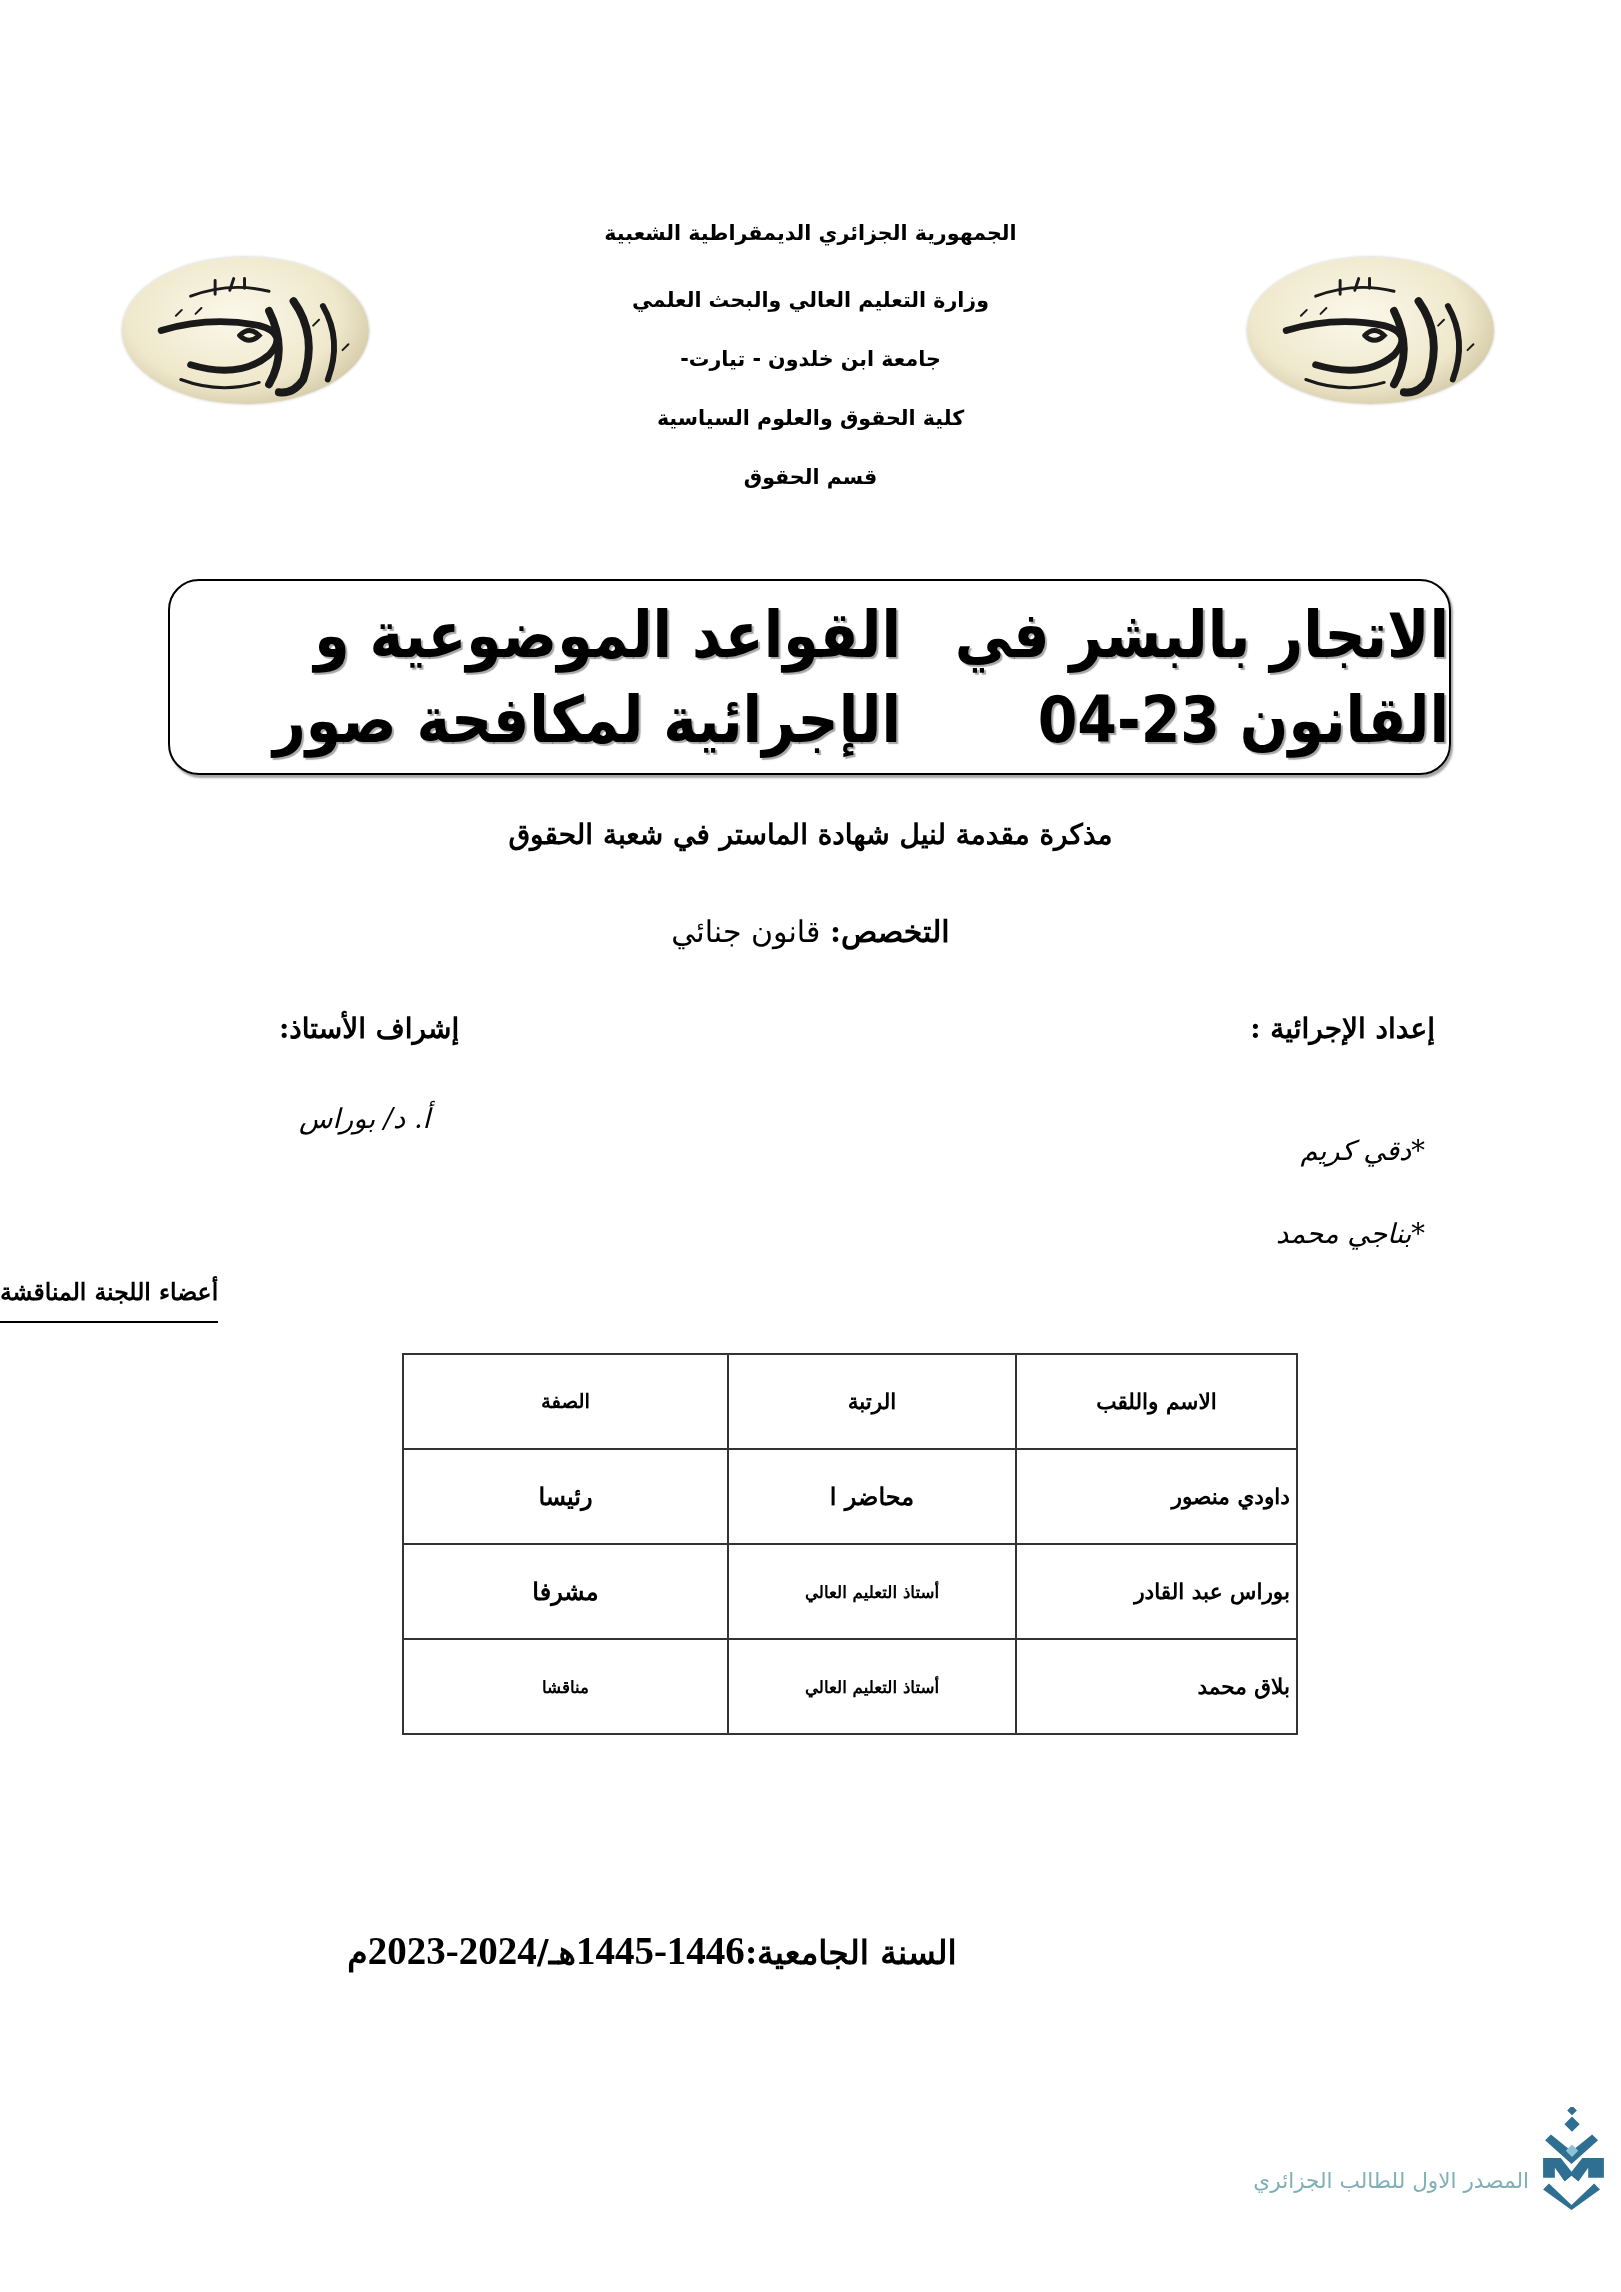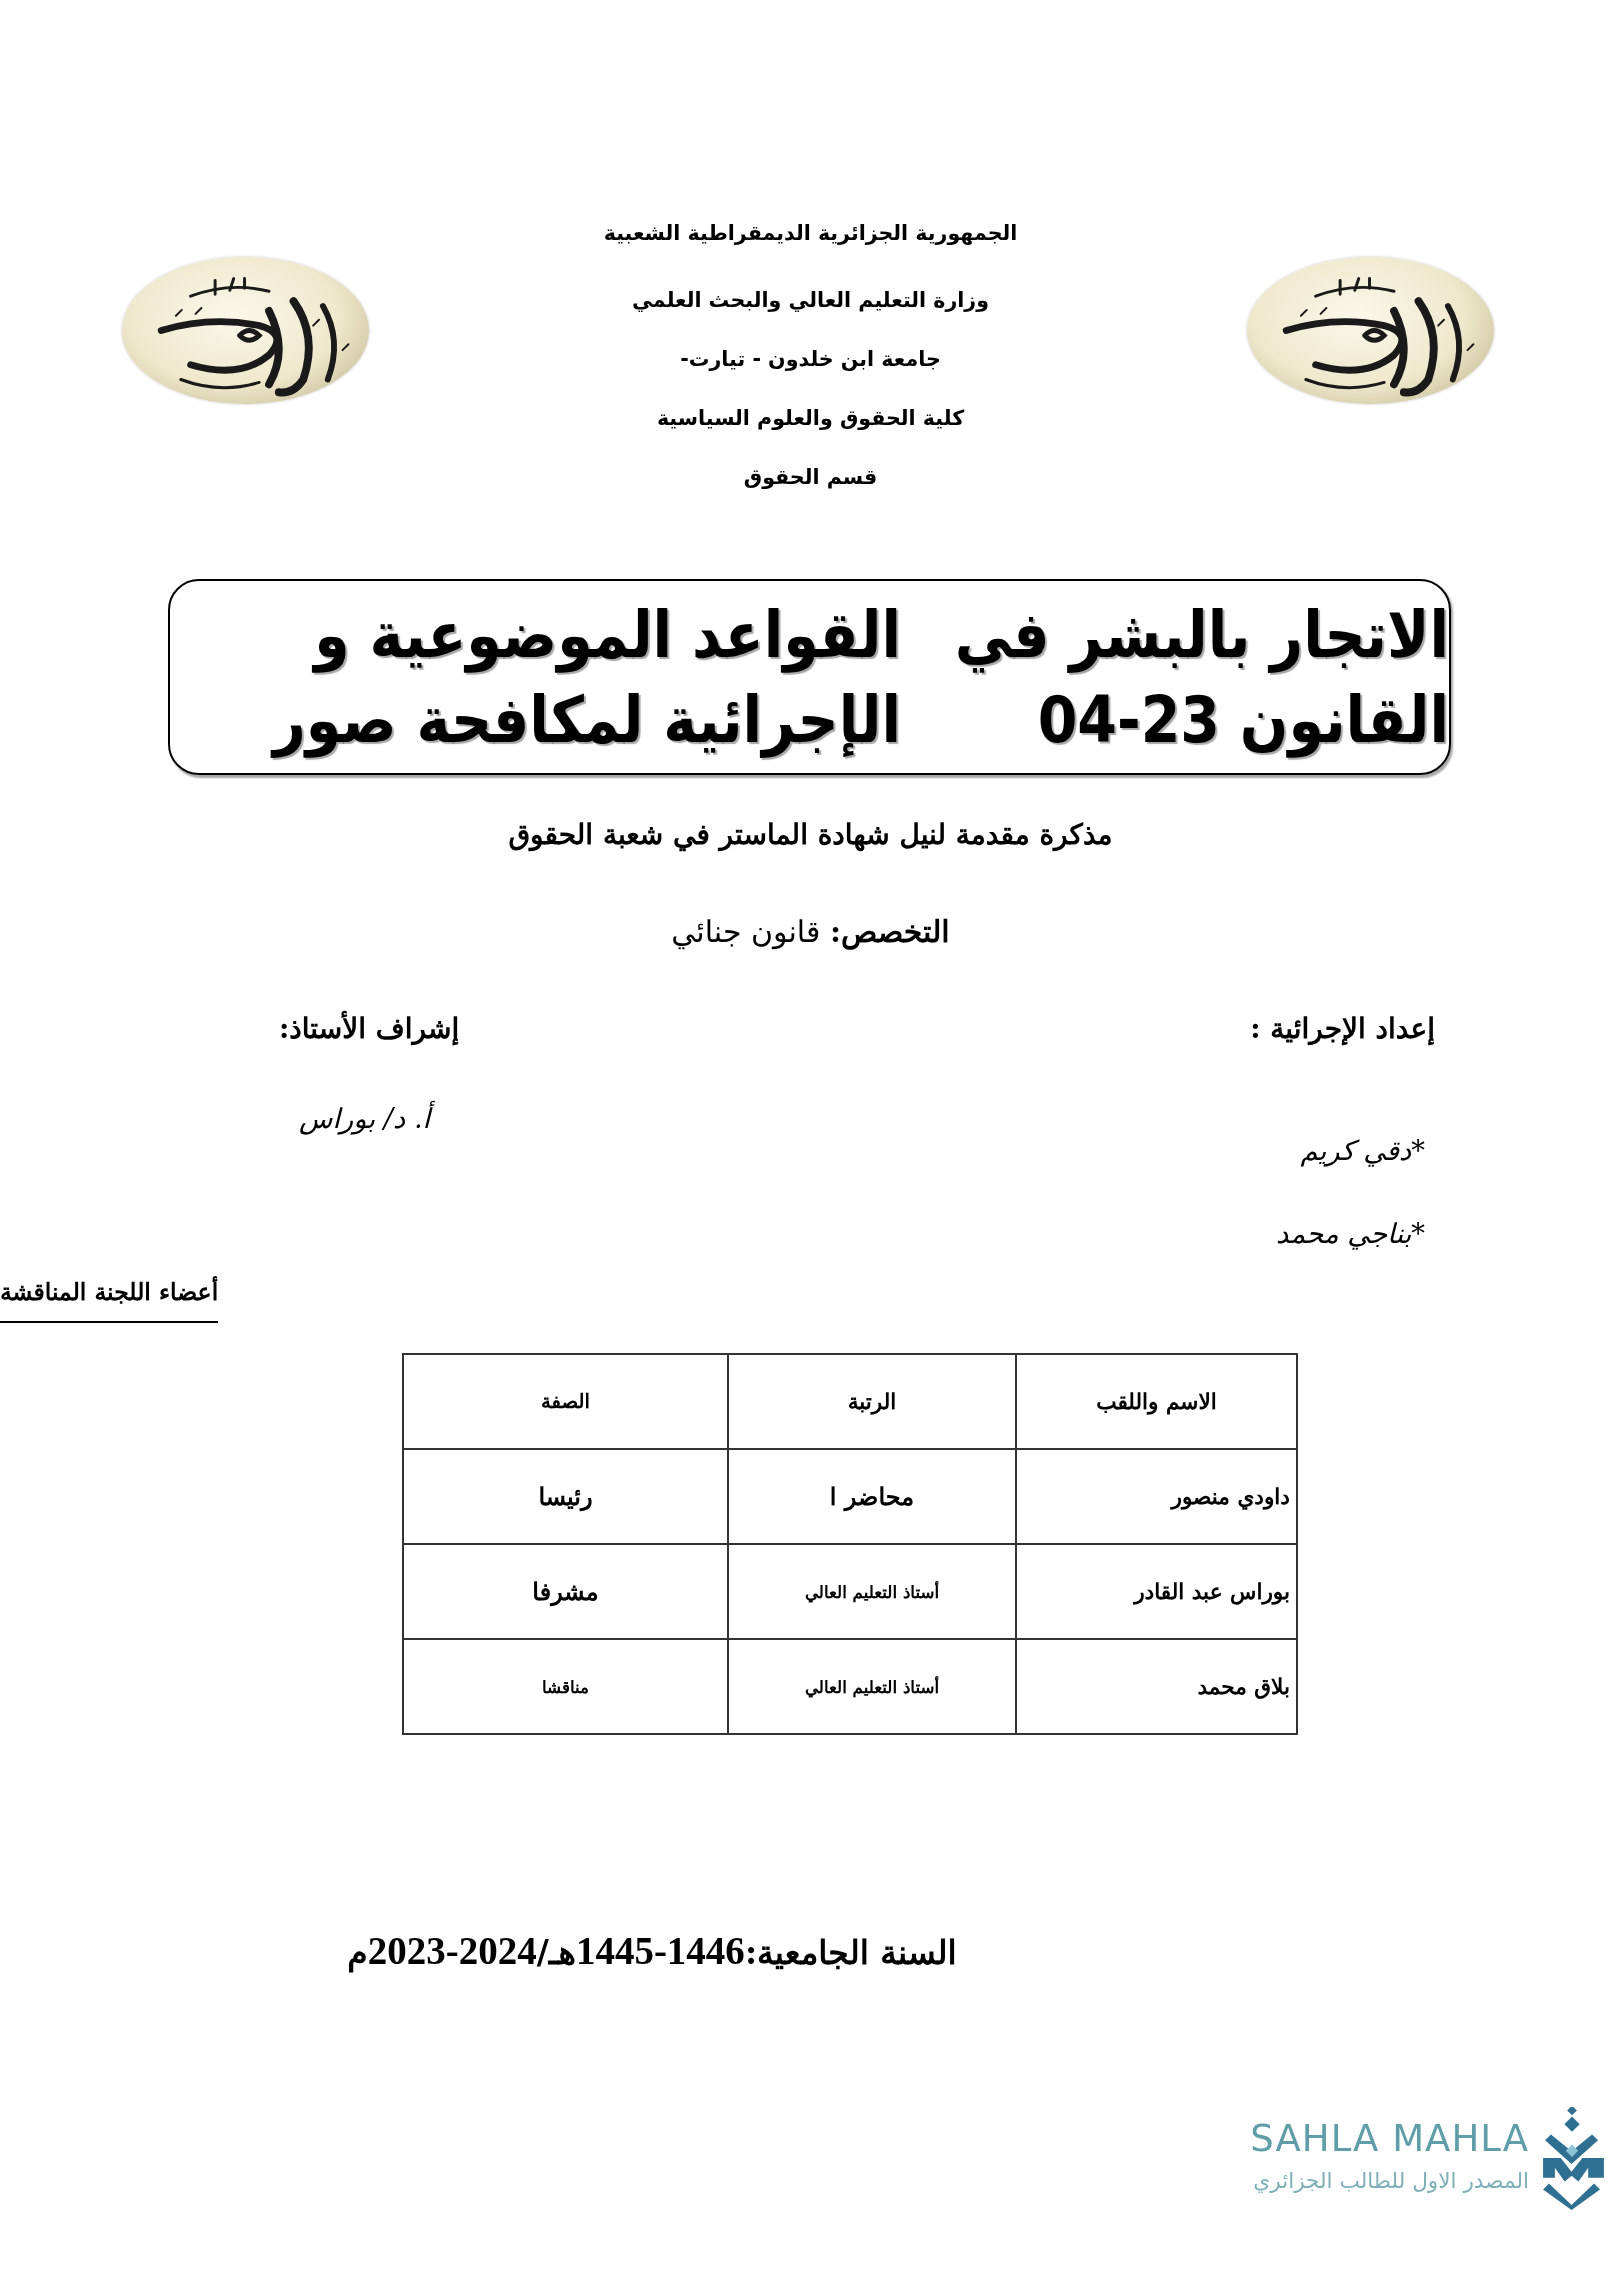--- a/index.html
+++ b/index.html
@@ -115,21 +115,21 @@
       <path d="M150 55 Q170 95 150 130" stroke-width="8"></path>
       <path d="M175 45 Q200 80 185 125 Q175 140 160 138" stroke-width="8"></path>
       <path d="M205 50 Q225 85 210 125" stroke-width="6"></path>
       <path d="M120 80 q10 -10 20 0 q-10 10 -20 0" stroke-width="5"></path>
       <path d="M60 125 Q100 140 140 128" stroke-width="3"></path>
       <path d="M55 60 l6 -6 M75 58 l6 -6 M195 70 l6 -6 M225 95 l6 -6" stroke-width="2"></path>
     </g>
   </svg>
 </div>
 
-<div class="header-line" style="top:219px;">الجمهورية الجزائرية الديمقراطية الشعبية</div>
+<div class="header-line" style="top:219px;">الجمهورية الجزائري الديمقراطية الشعبية</div>
 <div class="header-line" style="top:286px;">وزارة التعليم العالي والبحث العلمي</div>
 <div class="header-line" style="top:345px;">جامعة ابن خلدون - تيارت-</div>
 <div class="header-line" style="top:404px;">كلية الحقوق والعلوم السياسية</div>
 <div class="header-line" style="top:463px;">قسم الحقوق</div>
 
 <div class="title-box">
   <div class="title-line">القواعد الموضوعية و الإجرائية لمكافحة صور</div>
   <div class="title-line">الاتجار بالبشر في القانون 23-04</div>
 </div>
 
@@ -179,21 +179,20 @@
     <td class="small">مناقشا</td>
   </tr>
 </tbody>
   </table>
 
 <div class="year serif-bold">
   <span>السنة الجامعية:</span><span class="num" style="unicode-bidi:embed; direction:ltr;">1445-1446</span><span>هـ/</span><span class="num" style="unicode-bidi:embed; direction:ltr;">2023-2024</span><span>م</span>
 </div>
 
 <div class="watermark">
-  <div class="wm-text">SAHLA MAHLA</div>
   <div class="wm-sub">المصدر الاول للطالب الجزائري</div>
   <svg class="wm-icon" viewBox="0 0 70 105">
     <g fill="#2f6f92">
       <rect x="30" y="0" width="7" height="7" transform="rotate(45 33.5 3.5)"></rect>
       <rect x="28" y="12" width="11" height="11" transform="rotate(45 33.5 17.5)"></rect>
       <path d="M12 28 L33 45 L54 28 L60 34 L33 58 L6 34 Z"></path>
       <rect x="29" y="40" width="9" height="9" fill="#8ec3d6" transform="rotate(45 33.5 44.5)"></rect>
       <path d="M4 52 L22 52 L33 66 L44 52 L66 52 L66 72 L50 72 L50 62 L40 76 L33 70 L26 76 L16 62 L16 72 L4 72 Z"></path>
       <path d="M10 78 L33 100 L56 78 L62 84 L33 105 L4 84 Z"></path>
     </g>

